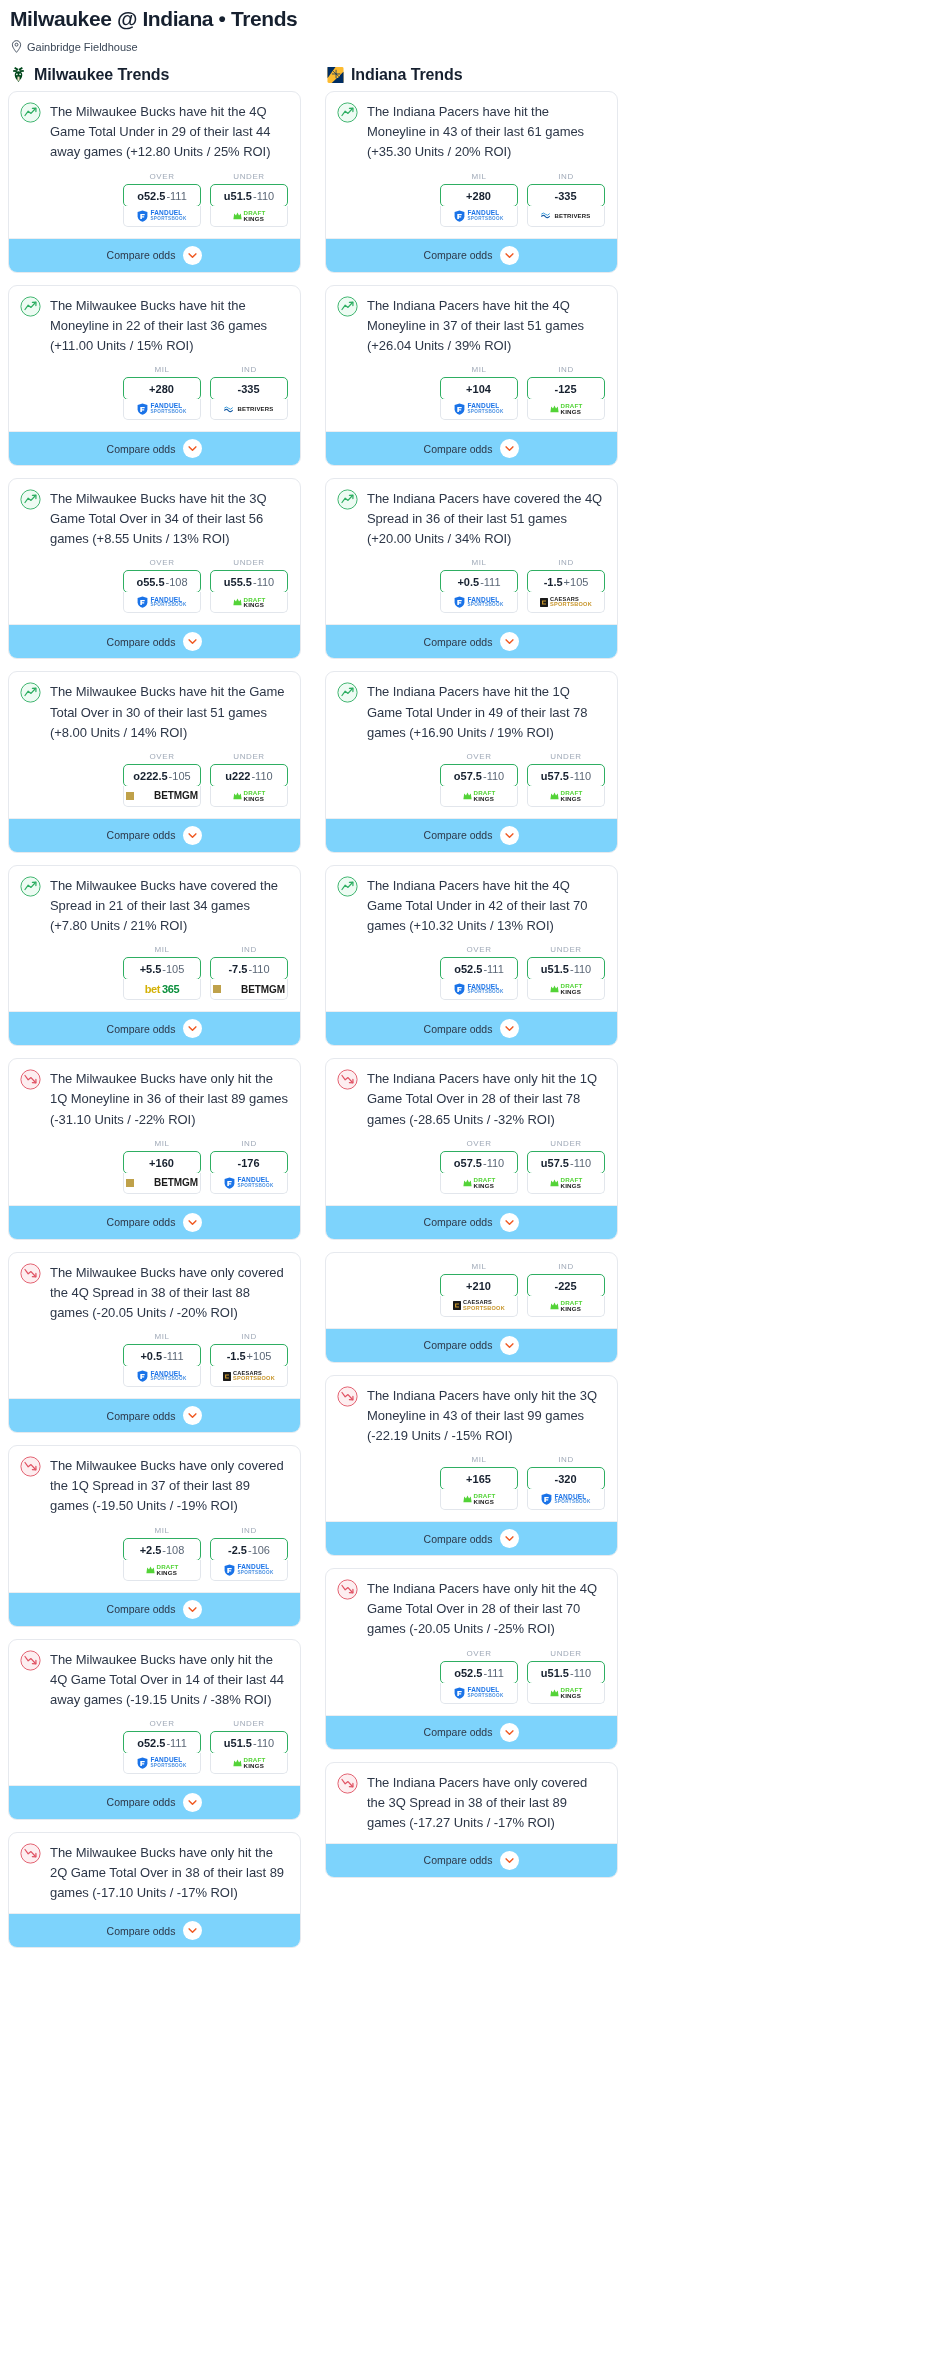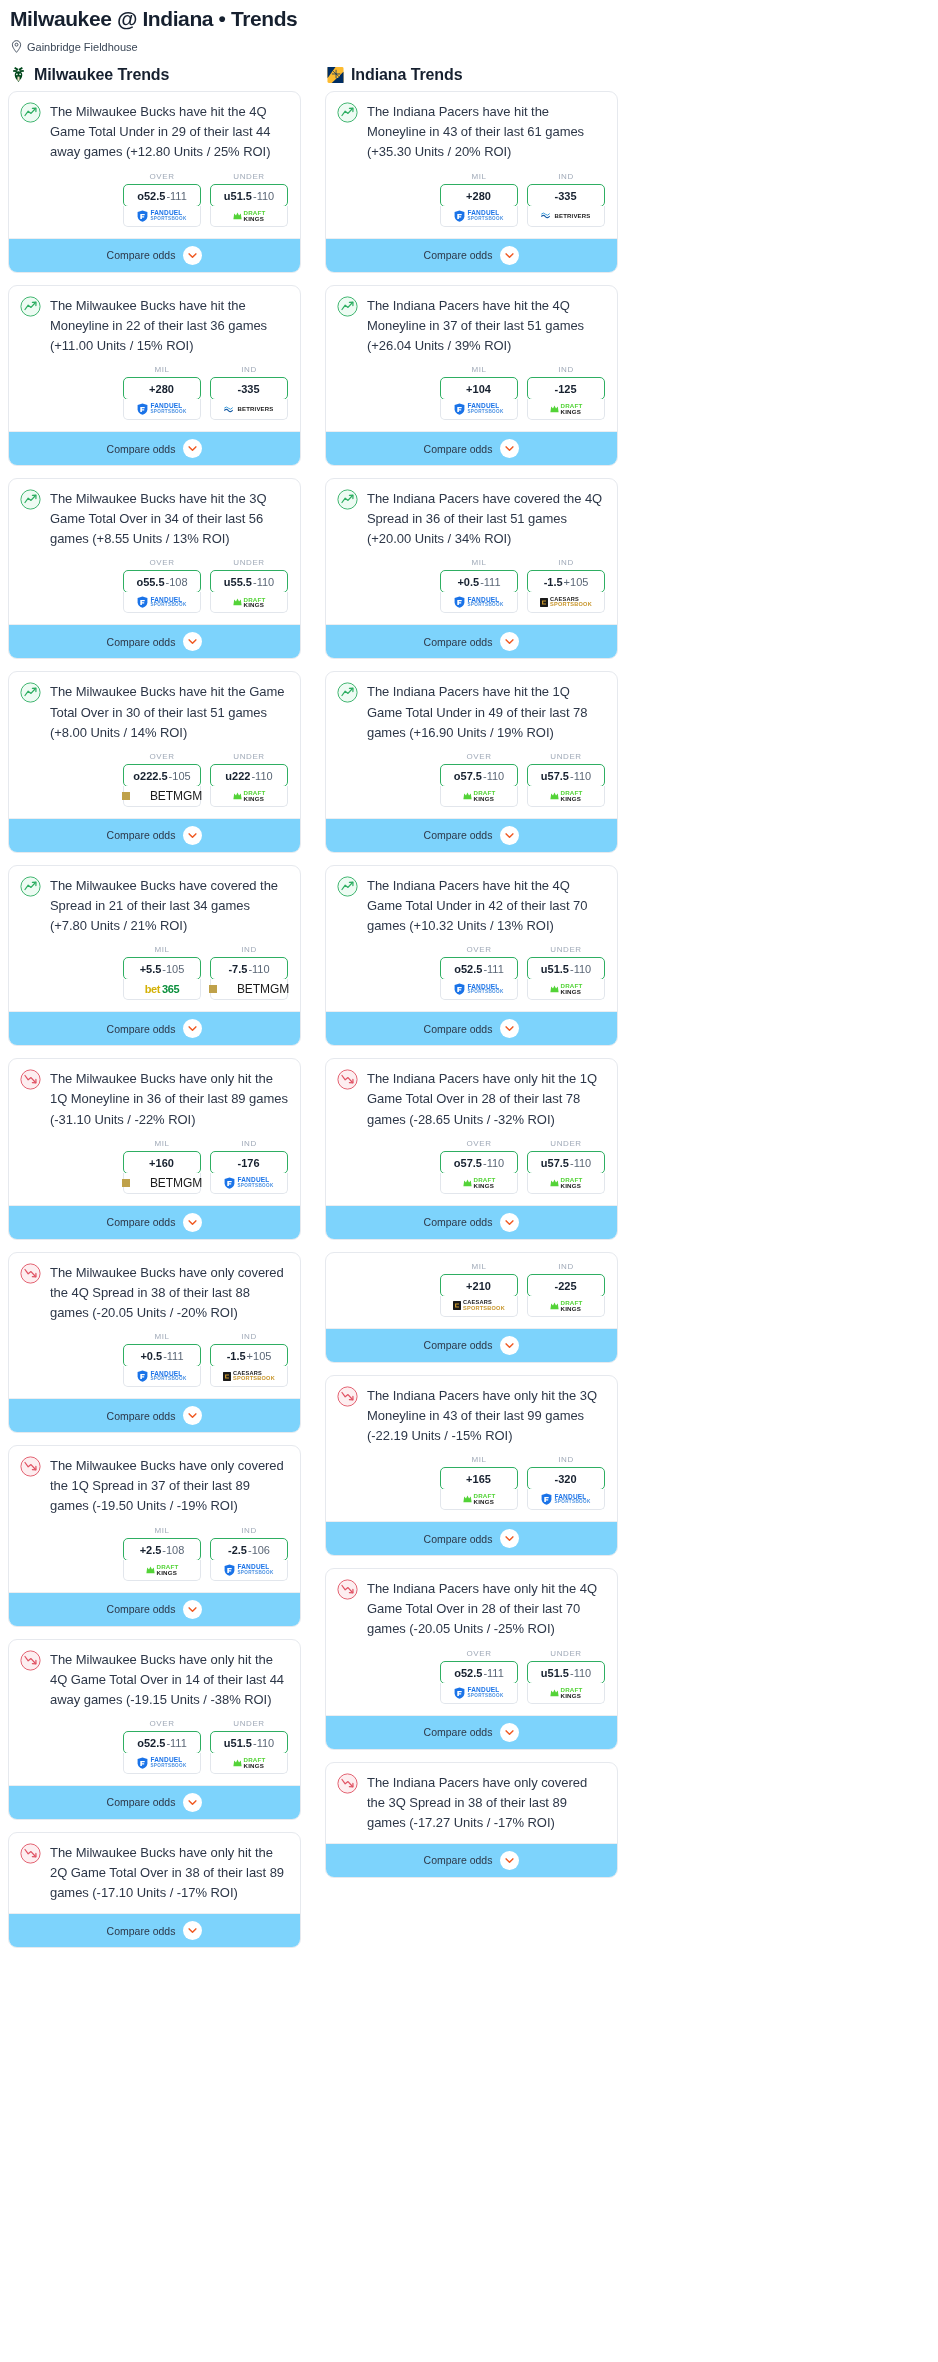--- a/index.html
+++ b/index.html
@@ -108,21 +108,21 @@
   
   .bk { display: flex; align-items: center; justify-content: center; gap: 2px; }
   .bk-fd .shield { width: 11px; height: 12px; }
   .bk-fd .txt { line-height: 1; }
   .bk-fd .t1 { font-size: 6.5px; font-weight: bold; color: #1a73e8; letter-spacing: 0.2px; display: block; }
   .bk-fd .t2 { font-size: 4.6px; font-weight: bold; color: #4a90e2; letter-spacing: 0.35px; display: block; }
   .bk-dk .crown { width: 9px; height: 8px; }
   .bk-dk .txt { line-height: 0.95; text-align: left; }
   .bk-dk .t1 { font-size: 6.2px; font-weight: bold; color: #53d337; letter-spacing: 0.2px; display: block; }
   .bk-dk .t2 { font-size: 6.2px; font-weight: bold; color: #1a1a1a; letter-spacing: 0.2px; display: block; }
-  .bk-mgm .t1 { font-size: 12px; font-weight: normal; color: #1a1a1a; letter-spacing: -0.1px; margin-left: 16px; }
+  .bk-mgm .t1 { font-size: 10px; font-weight: bold; color: #1a1a1a; letter-spacing: -0.1px; margin-left: 16px; }
   .bk-mgm .sq { display:inline-block; width: 8px; height: 8px; background:#bfa14a; margin-right:2px; vertical-align:-1px;}
   .bk-b365 .t1 { font-size: 11px; font-weight: bold; color: #d4b106; letter-spacing: -0.4px; }
   .bk-b365 .t2 { font-size: 11px; font-weight: bold; color: #0a8f3c; letter-spacing: -0.4px; }
   .bk-cz { display: flex; align-items: center; gap: 2px; }
   .bk-cz .mark { width: 8px; height: 9px; background: #1a1a1a; position: relative; border-radius: 1px;}
   .bk-cz .txt { line-height: 0.95; text-align: left; }
   .bk-cz .t1 { font-size: 5.6px; font-weight: bold; color: #1a1a1a; letter-spacing: 0.2px; display: block; }
   .bk-cz .t2 { font-size: 5.6px; font-weight: bold; color: #c8962c; letter-spacing: 0.2px; display: block; }
   .bk-brv .t1 { font-size: 6px; font-weight: bold; color: #1a1a1a; letter-spacing: 0.2px; }
   .bk-brv .wave { display:inline-block; width:9px; height:7px; margin-right:2px; vertical-align:-1px;}

